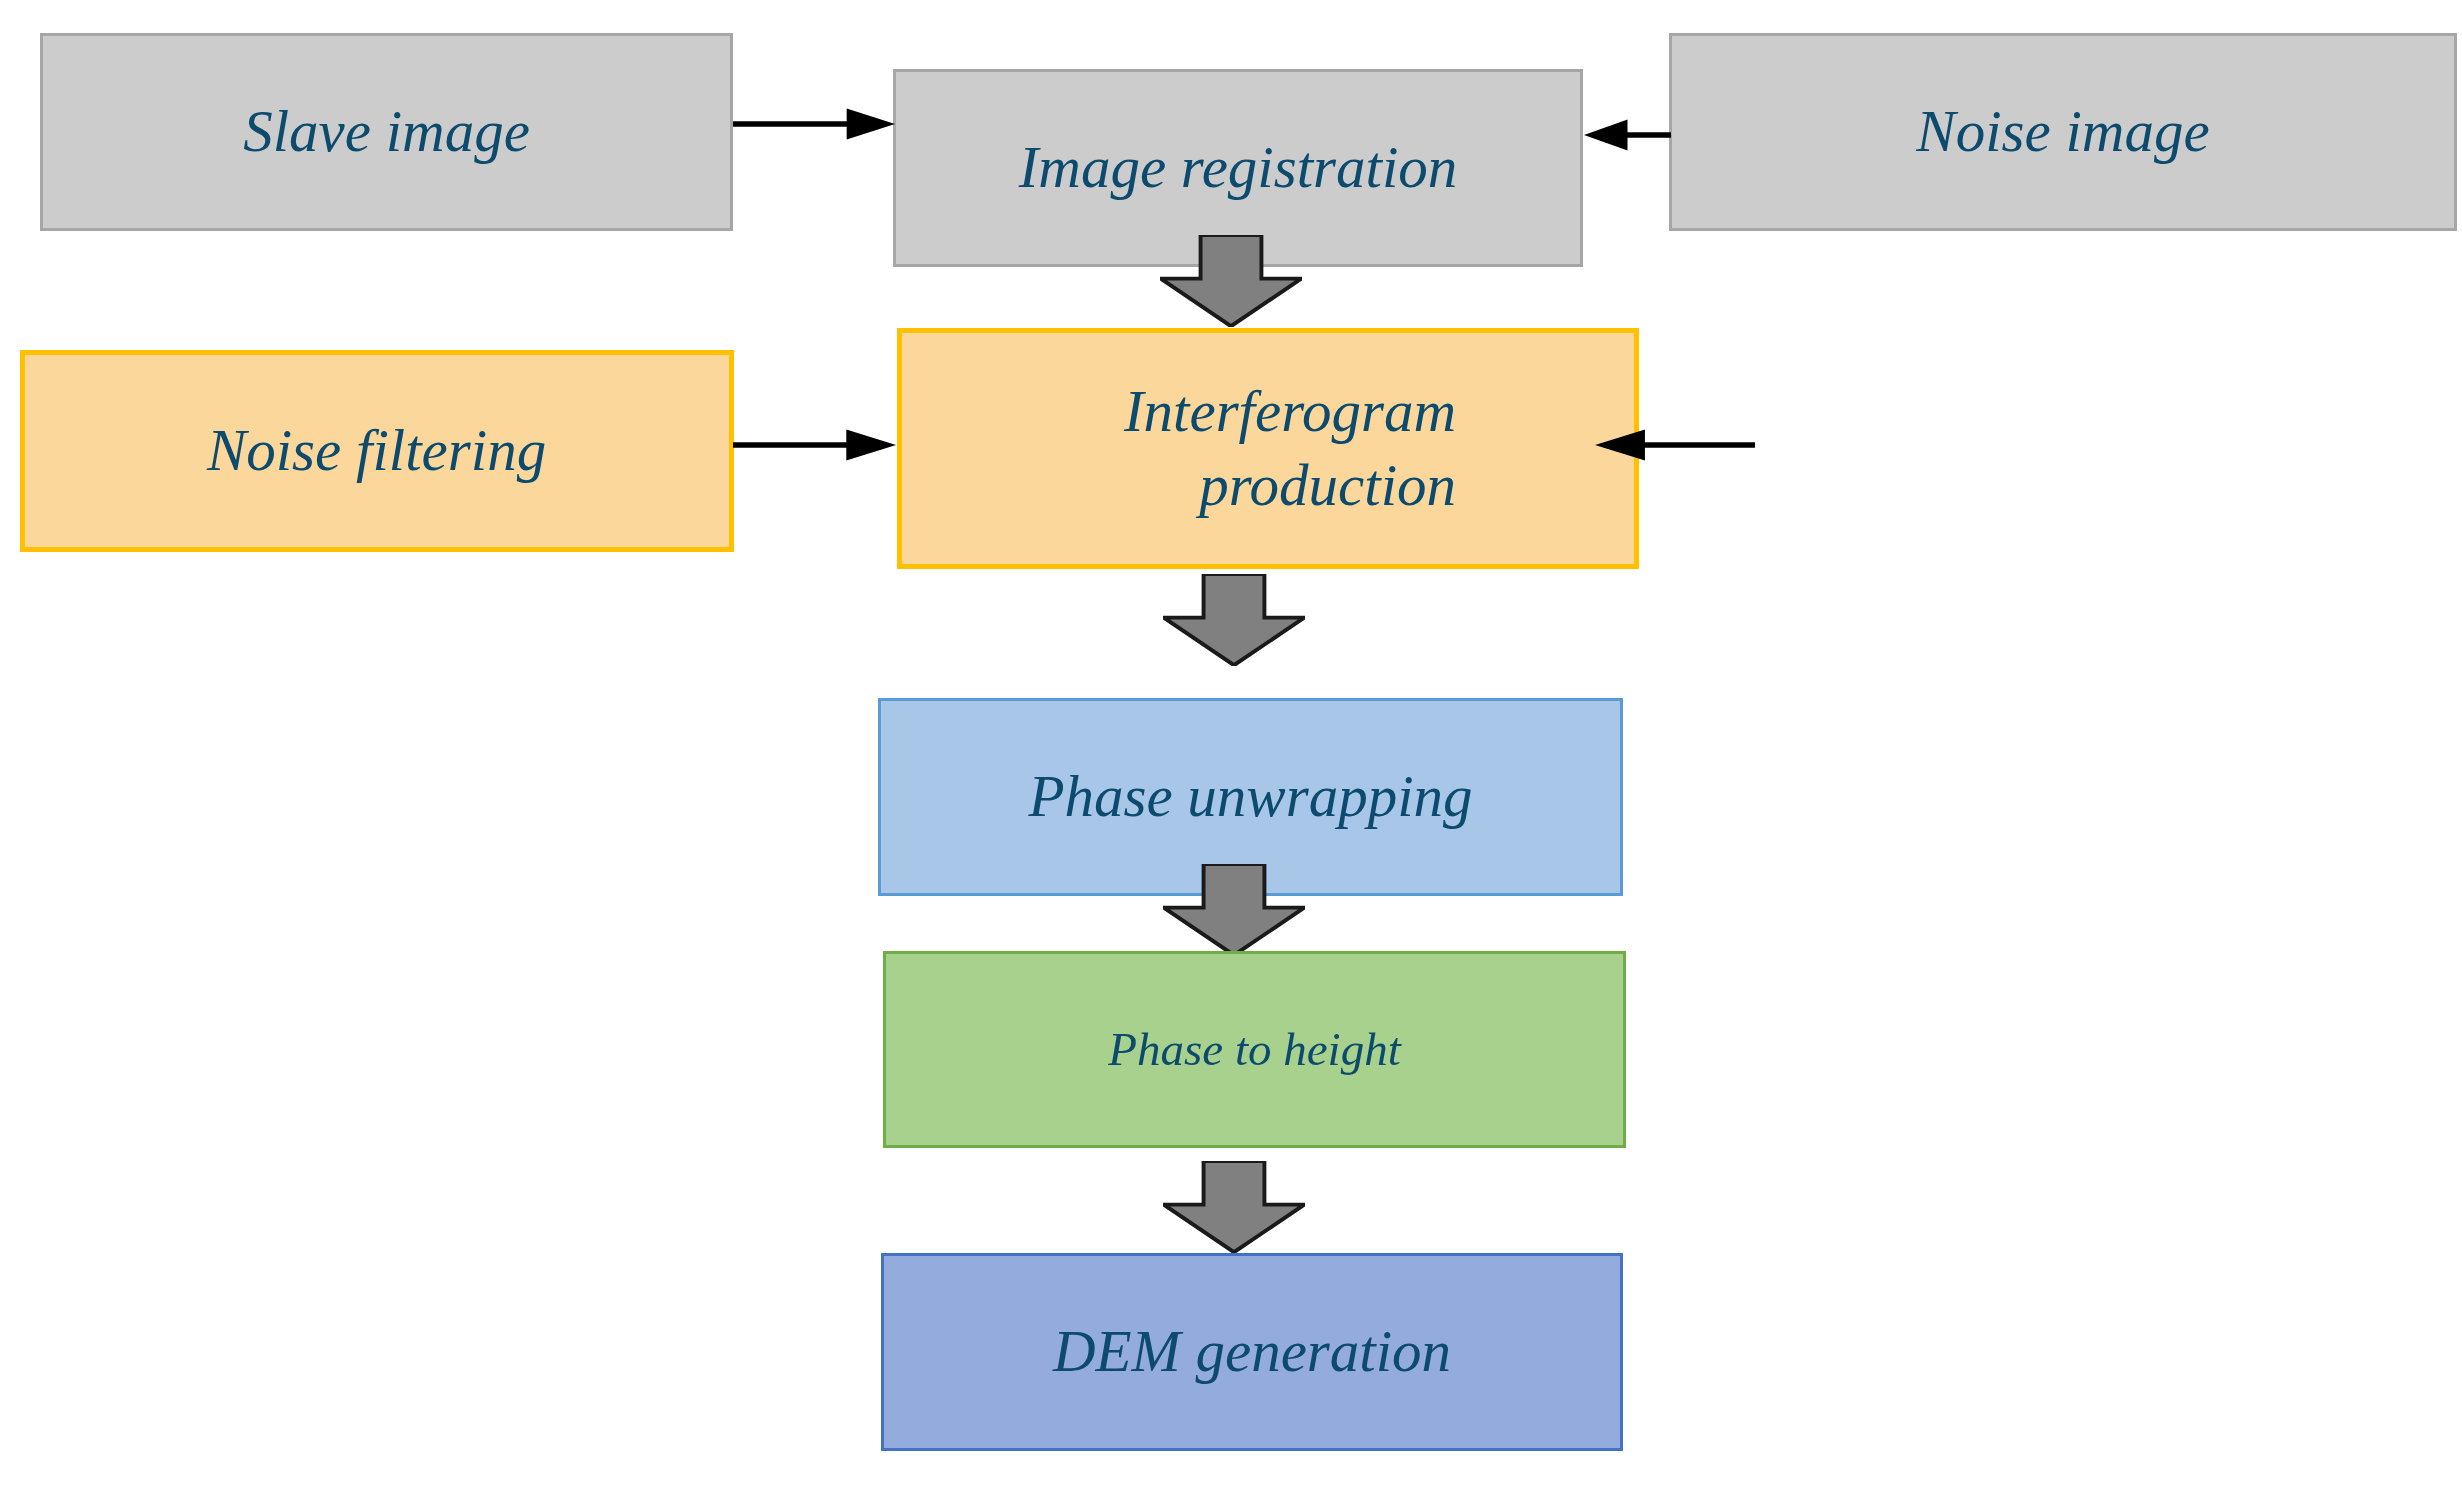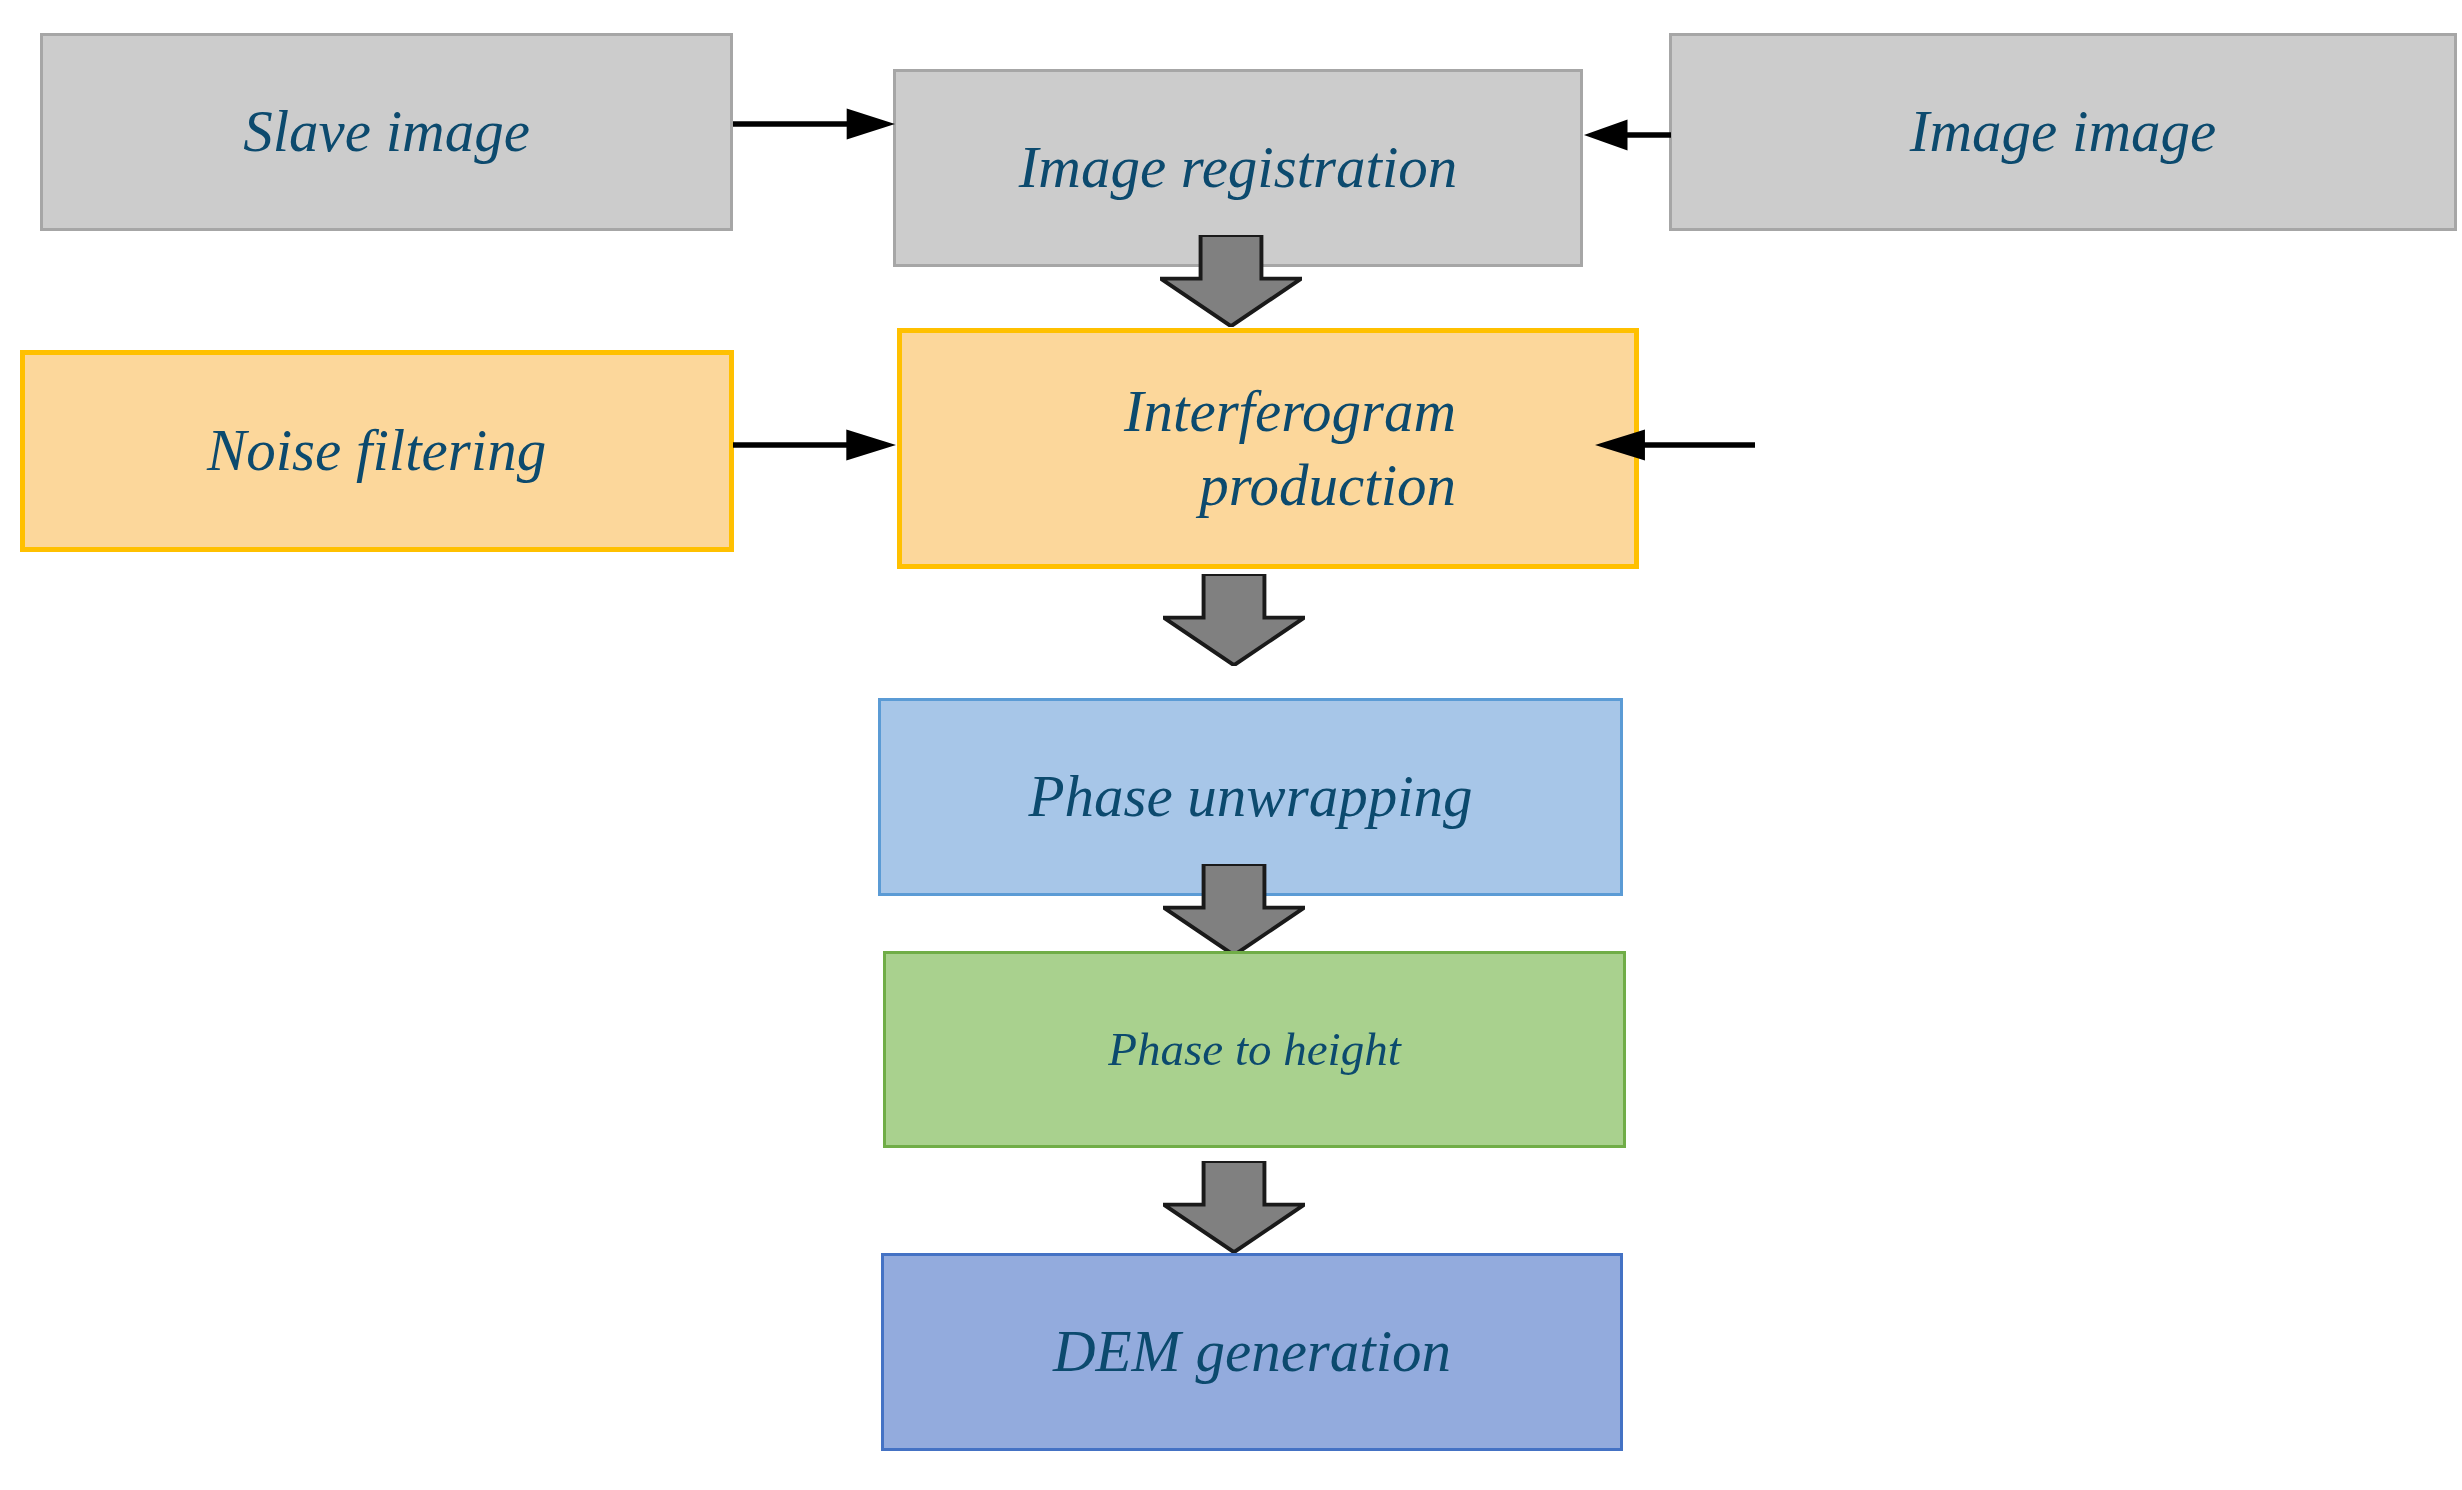--- a/index.html
+++ b/index.html
@@ -78,21 +78,21 @@
 
   <div class="node stage-grey" style="left:40px; top:33px; width:693px; height:198px;">
     <span>Slave image</span>
   </div>
 
   <div class="node stage-grey" style="left:893px; top:33px; width:690px; height:198px;margin-top:36px;">
     <span>Image registration</span>
   </div>
 
   <div class="node stage-grey" style="left:1669px; top:33px; width:788px; height:198px;">
-    <span>Image image</span>
+    <span>Noise image</span>
   </div>
 
   <div class="h-arrow" style="left:733px; top:107px; width:162px; height:34px;">
     <svg viewBox="0 0 208 44" preserveAspectRatio="none">
       <line x1="0" y1="22" x2="152" y2="22" stroke="#000000" stroke-width="7"></line>
       <polygon points="146,2 208,22 146,42" fill="#000000"></polygon>
     </svg>
   </div>
 
   <div class="h-arrow" style="left:1584px; top:118px; width:87px; height:34px;">

